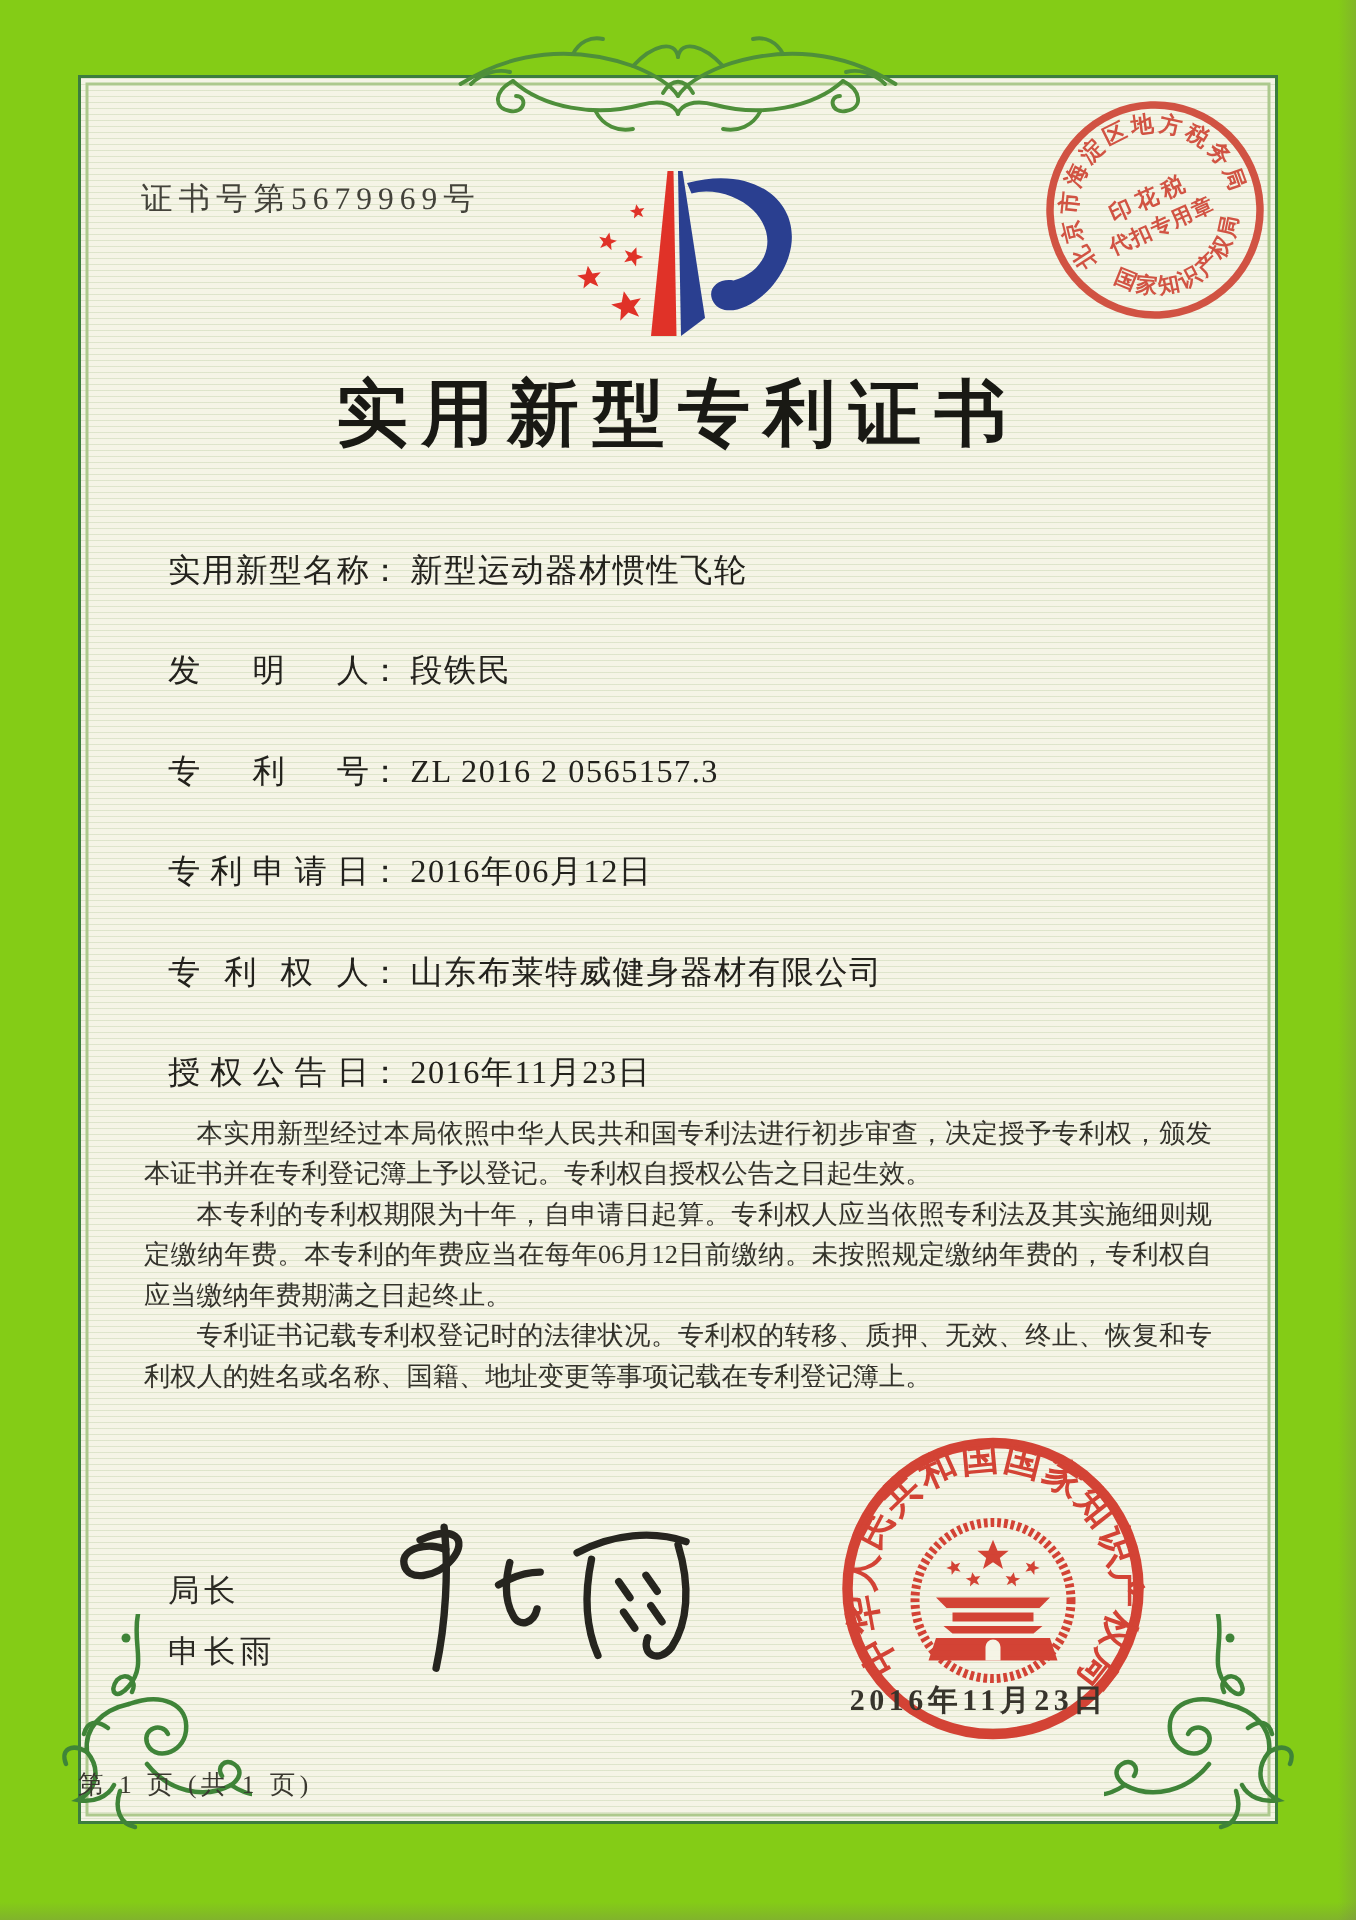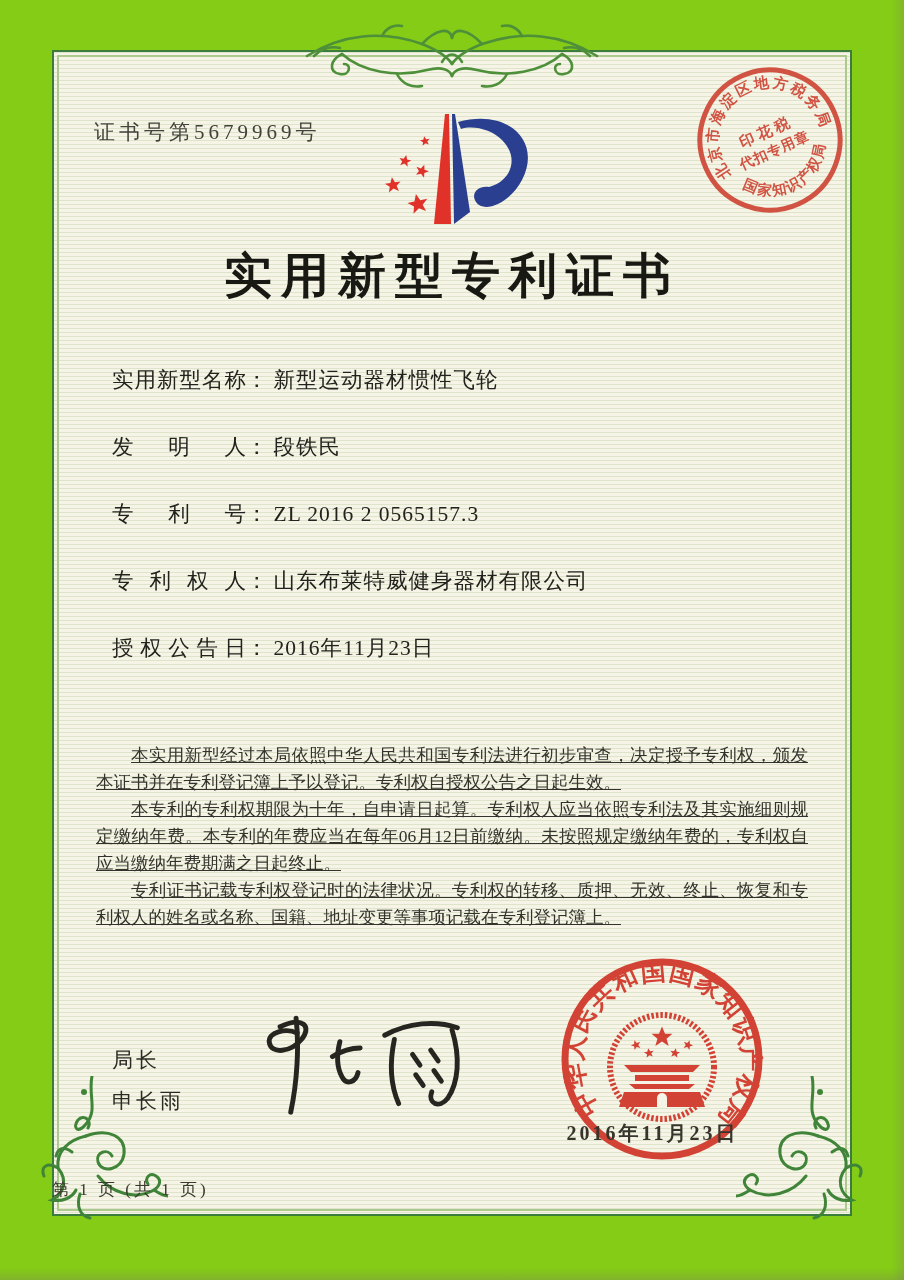--- a/index.html
+++ b/index.html
@@ -37,21 +37,21 @@
   .f-label{
     display:inline-block;width:134px;vertical-align:top;
     text-align:justify;text-align-last:justify;text-justify:inter-character;
   }
   .f-colon{display:inline-block;vertical-align:top;}
   .f-value{display:inline-block;vertical-align:top;padding-left:6px;letter-spacing:1px;}
   .body-text{
     position:absolute;left:96px;top:742px;width:712px;
     font-size:17.5px;line-height:27px;text-align:justify;color:#33322b;
   }
-  .body-text p{margin:0;text-indent:2em;text-decoration:underline;}
+  .body-text p{margin:0;text-indent:2em;}
   .officer{position:absolute;left:112px;top:1040px;font-size:21px;line-height:41px;letter-spacing:3px;color:#2b2a24;}
   .signature{position:absolute;left:248px;top:1008px;width:235px;height:110px;}
   .big-seal{position:absolute;left:551px;top:948px;width:222px;height:222px;opacity:0.95;}
   .seal-date{
     position:absolute;left:540px;top:1120px;width:225px;text-align:center;
     font-size:20px;font-weight:700;letter-spacing:3px;color:#37342c;
   }
   .footer{
     position:absolute;left:52px;top:1178px;width:796px;text-align:left;
     font-size:17px;letter-spacing:3px;color:#3a382f;
@@ -152,20 +152,23 @@
     <div class="field-row">
       <span class="f-label">实用新型名称</span><span class="f-colon">：</span><span class="f-value">新型运动器材惯性飞轮</span>
     </div>
     <div class="field-row">
       <span class="f-label">发明人</span><span class="f-colon">：</span><span class="f-value">段铁民</span>
     </div>
     <div class="field-row">
       <span class="f-label">专利号</span><span class="f-colon">：</span><span class="f-value">ZL 2016 2 0565157.3</span>
     </div>
     <div class="field-row">
+      <span class="f-label">专利申请日</span><span class="f-colon">：</span><span class="f-value">2016年06月12日</span>
+    </div>
+    <div class="field-row">
       <span class="f-label">专利权人</span><span class="f-colon">：</span><span class="f-value">山东布莱特威健身器材有限公司</span>
     </div>
     <div class="field-row">
       <span class="f-label">授权公告日</span><span class="f-colon">：</span><span class="f-value">2016年11月23日</span>
     </div>
   </div>
 
   <div class="body-text">
     <p>本实用新型经过本局依照中华人民共和国专利法进行初步审查，决定授予专利权，颁发本证书并在专利登记簿上予以登记。专利权自授权公告之日起生效。</p>
     <p>本专利的专利权期限为十年，自申请日起算。专利权人应当依照专利法及其实施细则规定缴纳年费。本专利的年费应当在每年06月12日前缴纳。未按照规定缴纳年费的，专利权自应当缴纳年费期满之日起终止。</p>

